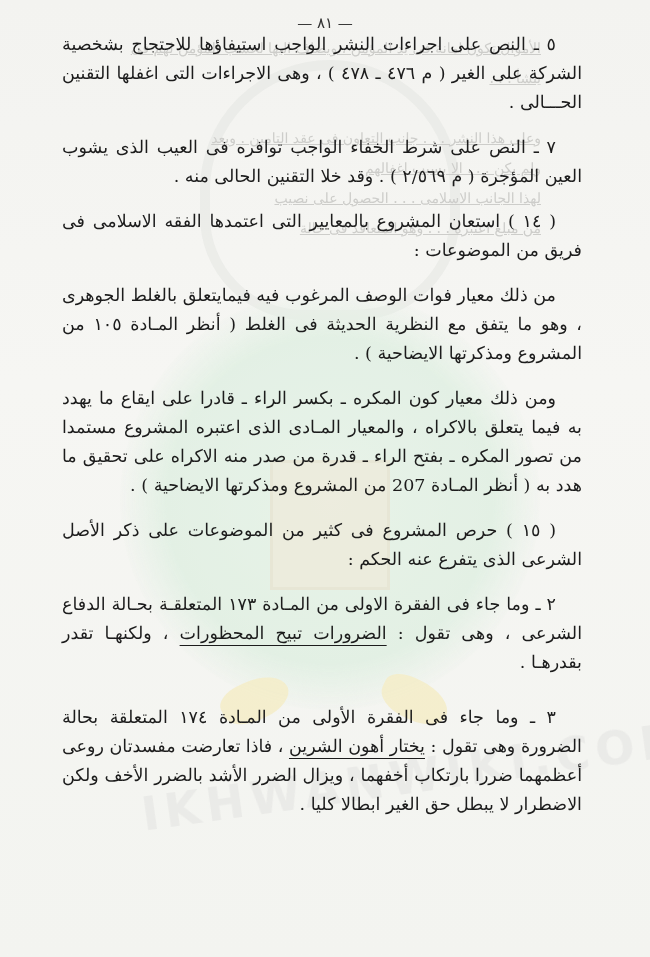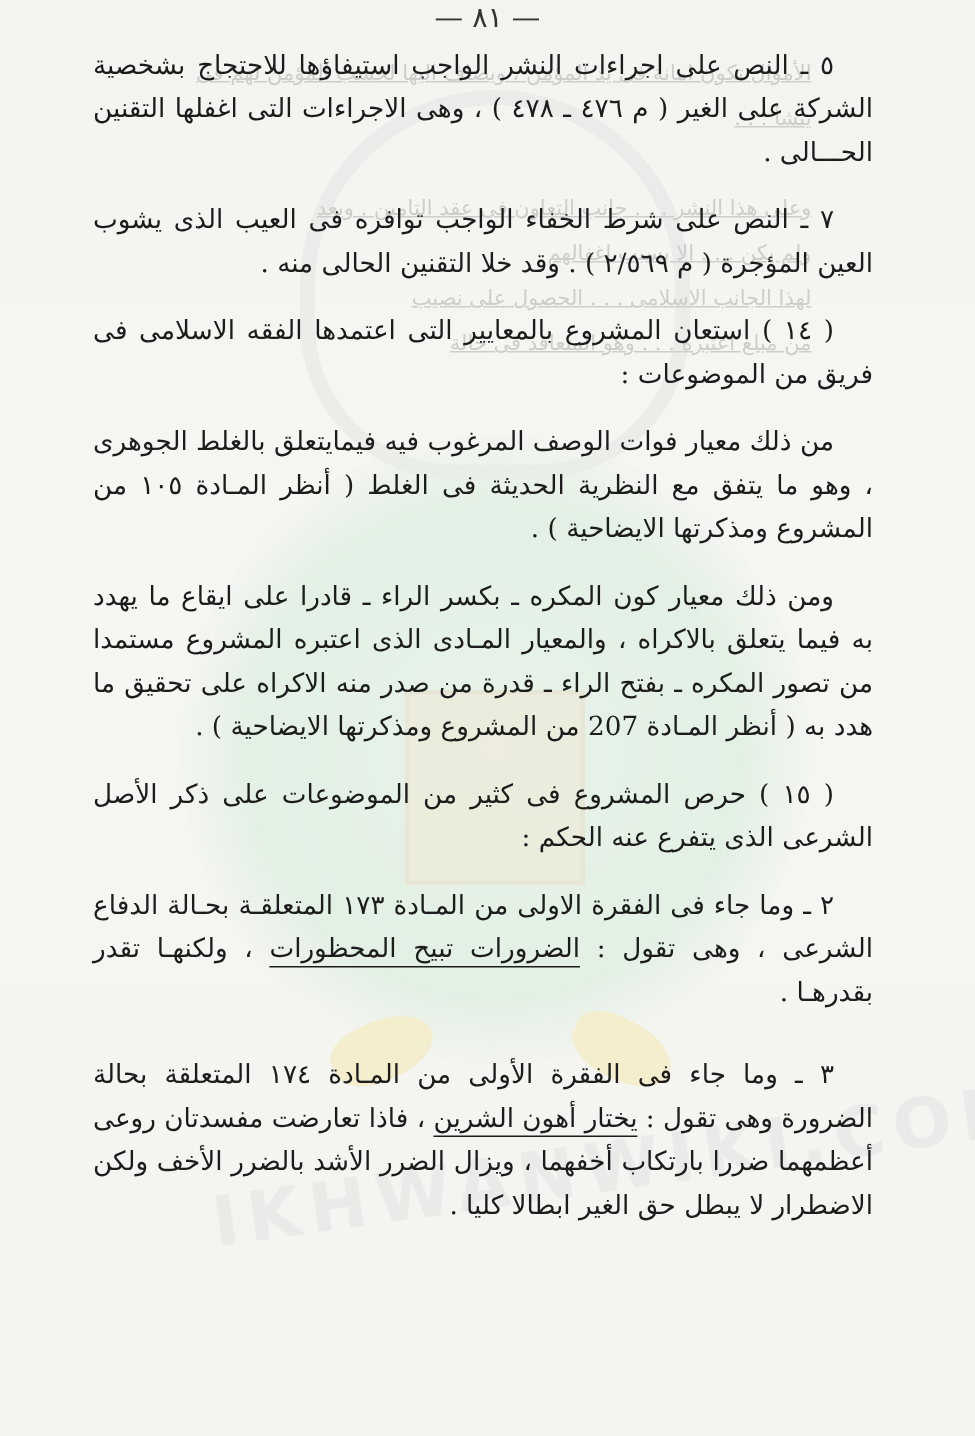--- a/index.html
+++ b/index.html
@@ -82,24 +82,24 @@
       font-family: "DejaVu Serif", serif;
       font-size: 14px;
       color: #cdcdca;
       direction: rtl;
       white-space: nowrap;
       text-decoration: underline;
     }
     
     .page-number {
       position: absolute;
-      top: 0px;
+      top: 14px;
       left: 0; right: 0;
       text-align: center;
-      font-size: 19px;
+      font-size: 15px;
       color: #333;
       letter-spacing: 2px;
     }
     
     .content {
       position: absolute;
       left: 62px;
       width: 520px;
       top: 30px;
       direction: rtl;

